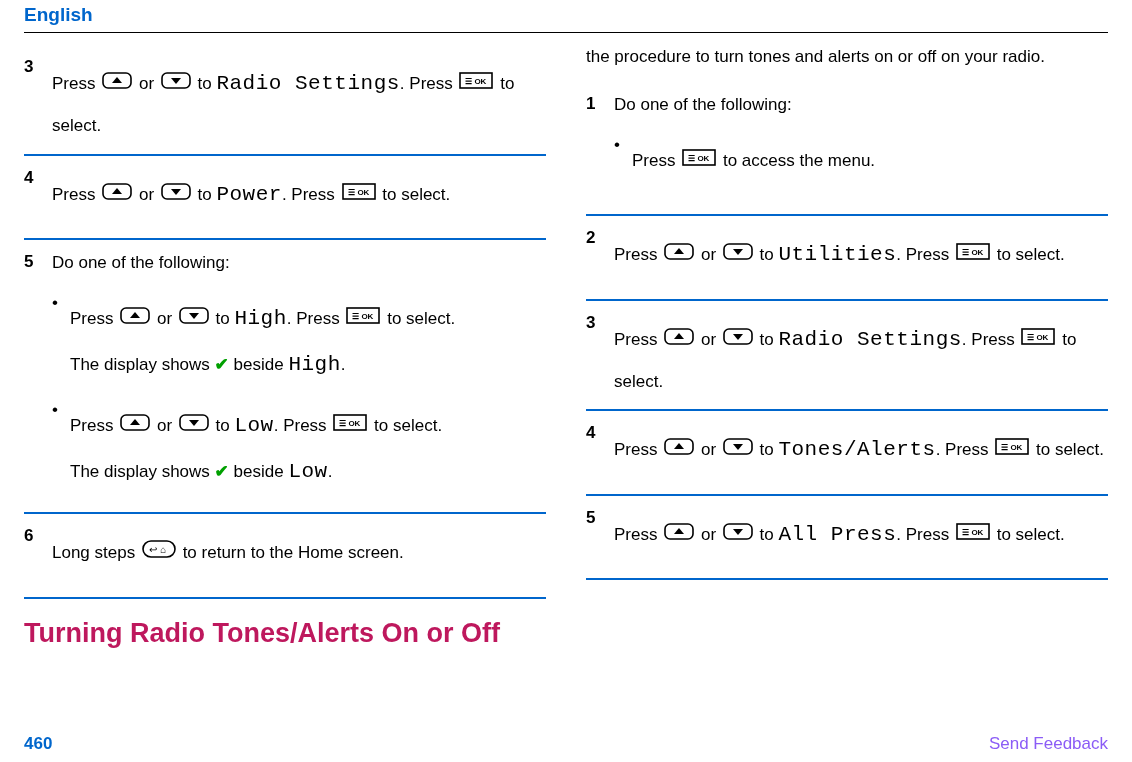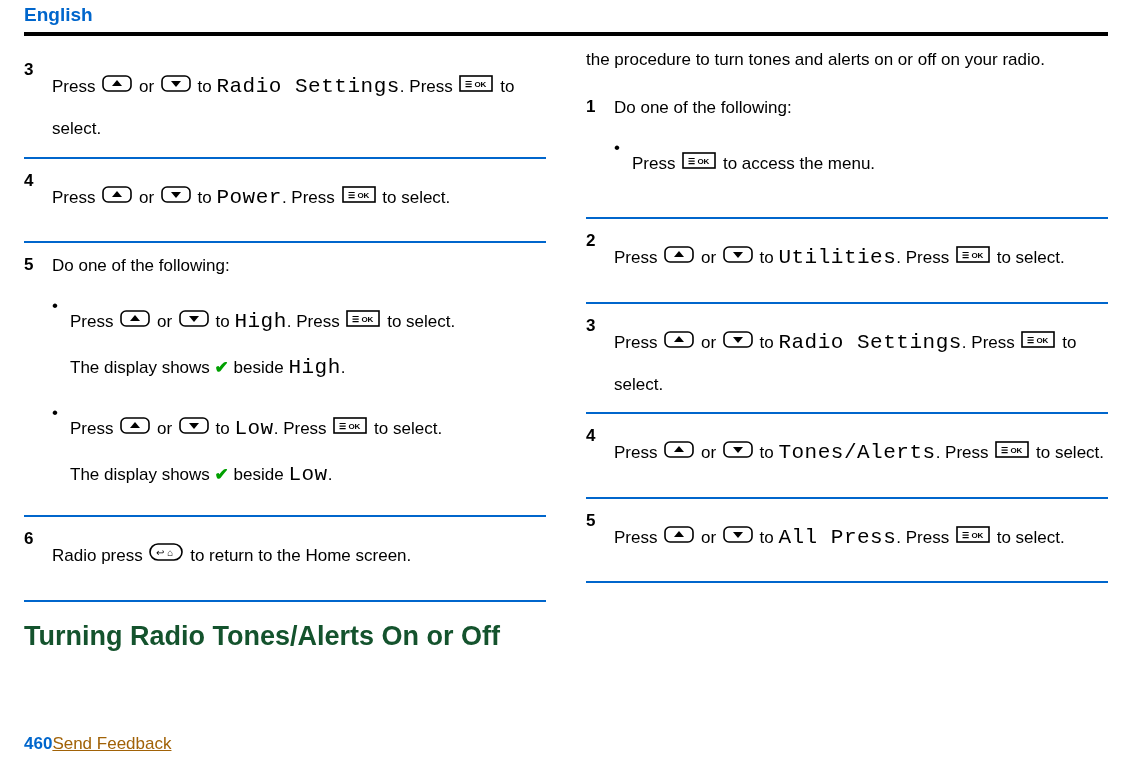--- a/index.html
+++ b/index.html
@@ -16,21 +16,21 @@
     padding: 0 24px 0 24px;
     position: relative;
     height: 100%;
   }
   .header {
     color: #0066cc;
     font-weight: bold;
     font-size: 19px;
     padding-top: 4px;
     padding-bottom: 6px;
-    border-bottom: 4px solid #000000;
+    border-bottom: 1px solid #000000;
   }
   .cols {
     display: flex;
     gap: 40px;
     padding-top: 12px;
   }
   .col {
     flex: 1;
     min-width: 0;
   }
@@ -71,46 +71,46 @@
     position: absolute;
     left: 0;
     top: 6px;
   }
   .mono {
     font-family: "Courier New", monospace;
     font-size: 21px;
     letter-spacing: 0.5px;
   }
   .h2 {
-    color: #14532d;
+    color: #be185d;
     font-weight: bold;
     font-size: 27px;
     line-height: 1.2;
     margin: 18px 0 8px 0;
   }
   .intro {
     font-size: 17px;
     line-height: 1.45;
   }
   .btn-icon {
     display: inline-block;
     vertical-align: middle;
     margin: 16px 2px;
   }
   .footer {
     position: absolute;
     left: 24px;
     right: 24px;
     bottom: 8px;
     display: flex;
-    justify-content: flex-start;
+    justify-content: space-between;
     font-size: 17px;
   }
   .page-num { color: #0066cc; font-weight: bold; }
-  .feedback { color: #a16207; text-decoration: underline; }
+  .feedback { color: #8b5cf6; }
   .check {
     color: #00a000;
     font-weight: bold;
   }
 </style>
 </head>
 <body>
 
 <div class="page">
   <div class="header">English</div>
@@ -237,21 +237,21 @@
               <span>The display shows </span><span class="check">✔</span><span> beside </span><span class="mono">Low</span><span>.</span>
             </li>
           </ul>
         </div>
       </div>
       <hr class="sep">
 
       <div class="step">
         <div class="stepnum">6</div>
         <div class="stepbody">
-          <span>Radio press </span>
+          <span>Long steps </span>
           <span class="btn-icon">
             <svg width="34" height="18">
                 <rect x="1" y="1" rx="8" ry="8" width="32" height="16" fill="none" stroke="#000" stroke-width="1.6"></rect>
                 <text x="7" y="13" font-size="10" font-family="Arial">↩ ⌂</text>
               </svg>
           </span>
           <span> to return to the Home screen.</span>
         </div>
       </div>
       <hr class="sep">

